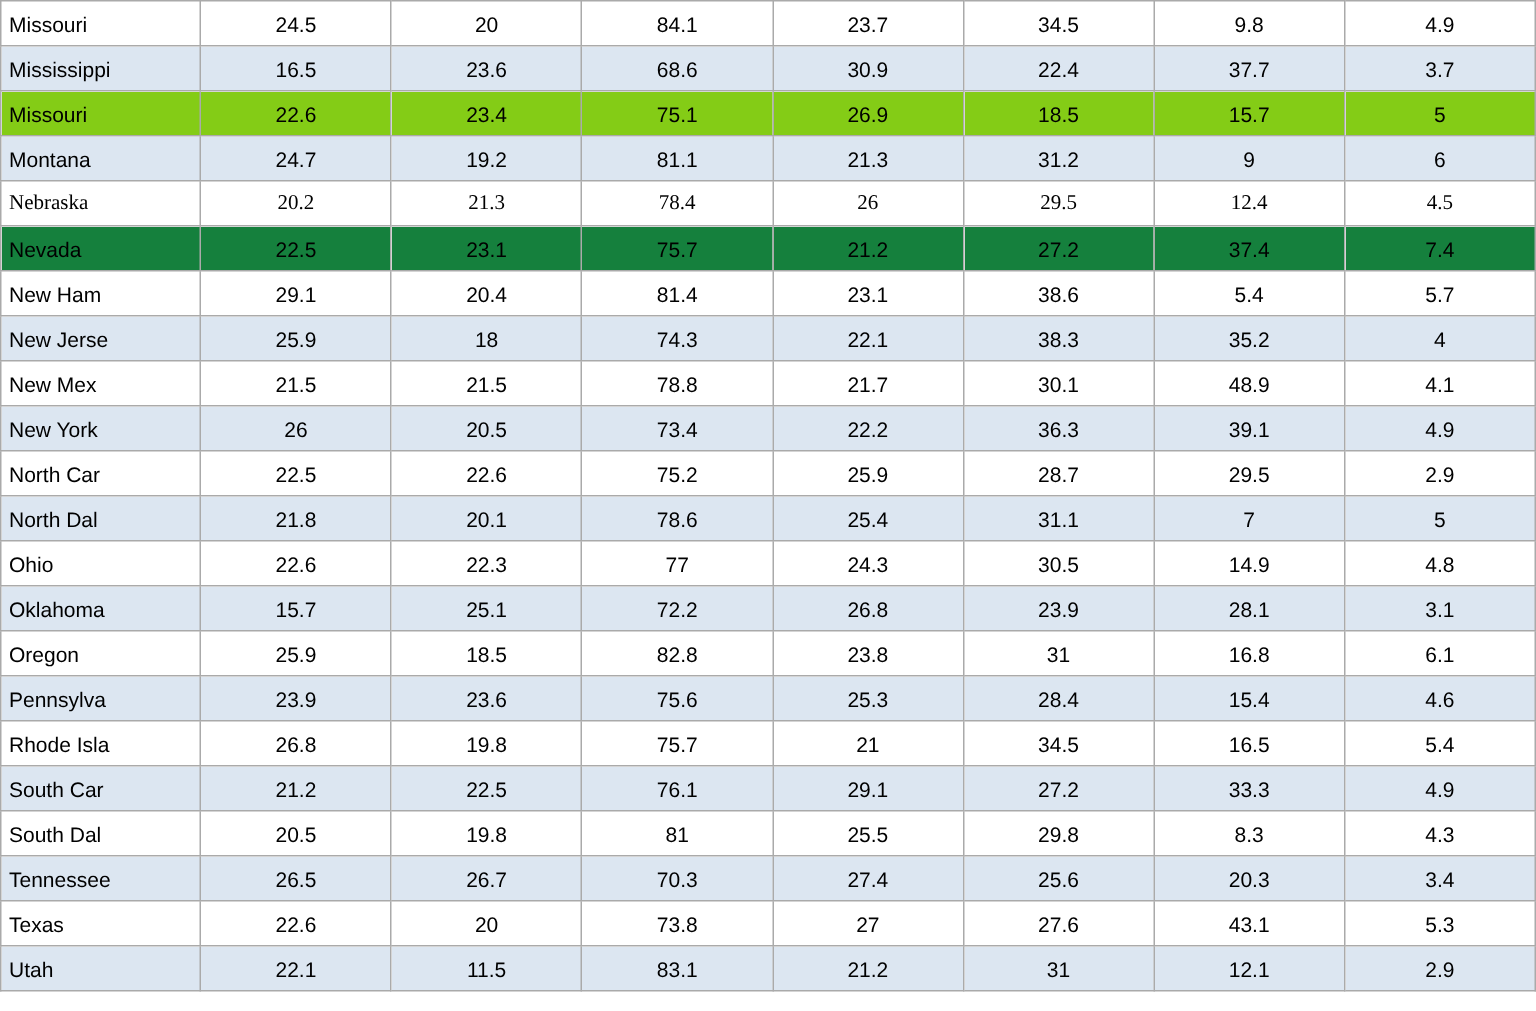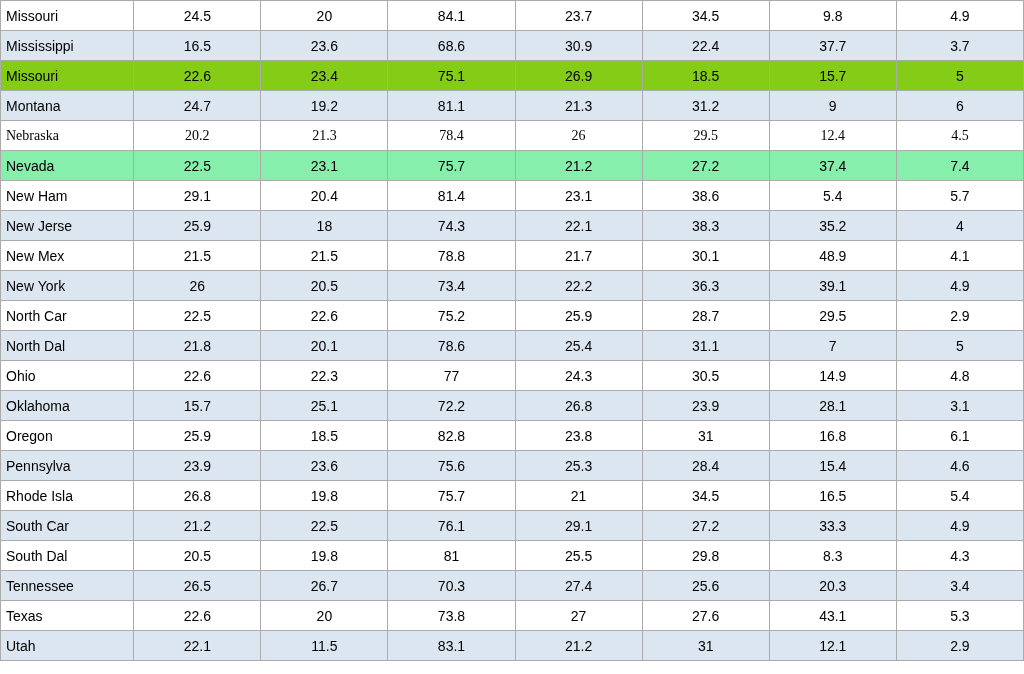--- a/index.html
+++ b/index.html
@@ -113,21 +113,21 @@
         <tr style="background-color: rgb(255, 255, 255); font-family: Liberation Serif, serif;">
           <td>Nebraska</td>
           <td>20.2</td>
           <td>21.3</td>
           <td>78.4</td>
           <td>26</td>
           <td>29.5</td>
           <td>12.4</td>
           <td>4.5</td>
         </tr>
-        <tr style="background-color: #86efac;">
+        <tr style="background-color: #15803d;">
           <td>Nevada</td>
           <td>22.5</td>
           <td>23.1</td>
           <td>75.7</td>
           <td>21.2</td>
           <td>27.2</td>
           <td>37.4</td>
           <td>7.4</td>
         </tr>
         <tr style="background-color: rgb(255, 255, 255);">

